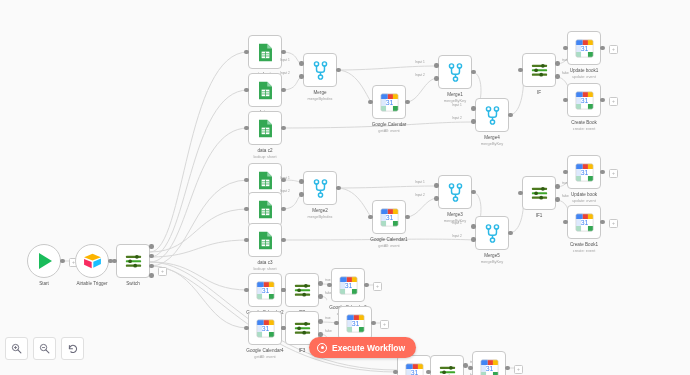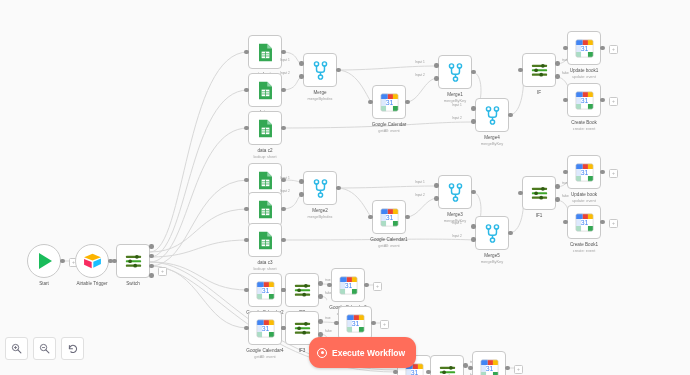--- a/index.html
+++ b/index.html
@@ -54,21 +54,21 @@
   .ico-merge{width:15px;height:19px;}
   .ico-switch{width:19px;height:17px;}
   .ico-play{width:0;height:0;border-left:13px solid #1abc5b;
     border-top:8px solid transparent;border-bottom:8px solid transparent;
     margin-left:3px;}
   .ico-air{width:19px;height:16px;}
 
   
   #exec{
     position:absolute;left:309px;top:337px;
-    height:31px;padding:0 11px 0 8px;
+    height:21px;padding:0 11px 0 8px;
     background:#ff6d5a;border-radius:11px;
     display:flex;align-items:center;gap:5px;
     color:#fff;font-size:8.5px;font-weight:bold;
     box-shadow:0 1px 3px rgba(0,0,0,.18);
     cursor:pointer;
   }
   #exec .dot{
     width:10px;height:10px;border-radius:50%;
     border:1.6px solid #fff;box-sizing:border-box;
     display:flex;align-items:center;justify-content:center;

